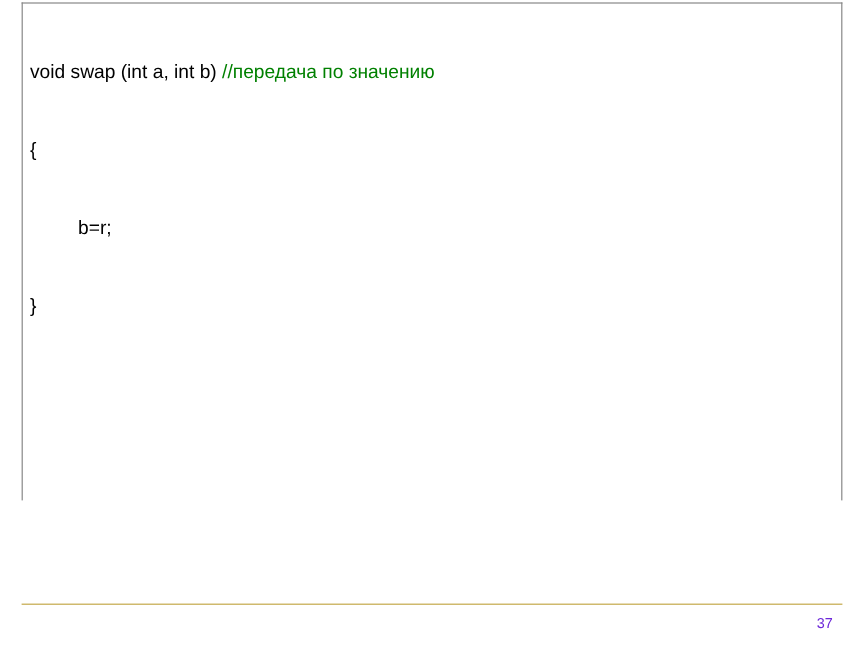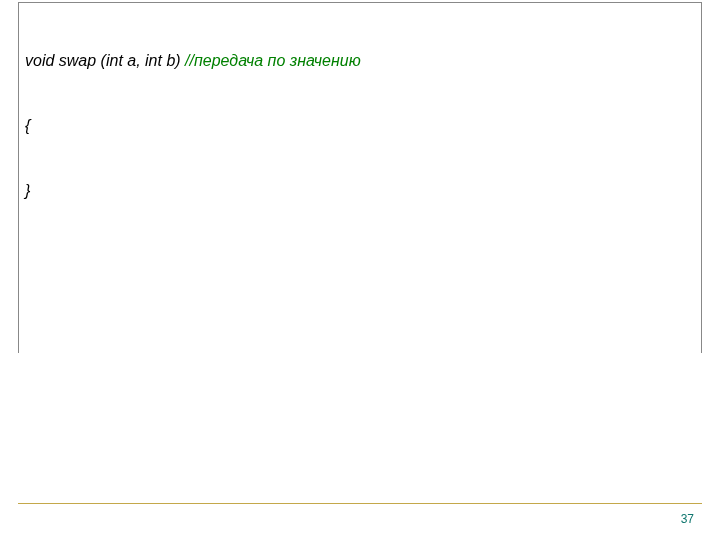--- a/index.html
+++ b/index.html
@@ -24,50 +24,50 @@
   .code-block {
     border: 1px solid #888;
     border-bottom: none;
     padding: 4px 6px 0 6px;
     line-height: 1.35;
     white-space: pre;
     font-family: Arial, Helvetica, sans-serif;
   }
   .code-line {
     display: block;
-    font-style: italic;
   }
   .kw { color: #000; }
   .comment { color: #008000; }
   .indent1 { padding-left: 40px; }
   .hr-bottom {
     position: absolute;
     left: 18px;
     right: 18px;
     bottom: 36px;
     border: none;
     border-top: 1.5px solid #c4a84a;
     margin: 0;
   }
   .page-num {
     position: absolute;
     right: 26px;
     bottom: 14px;
     font-size: 12px;
-    color: #0f766e;
+    color: #6d28d9;
   }
 </style>
 </head>
 <body>
 
 <div class="slide-frame">
 
   <div class="code-block">
     <span class="code-line"><span class="kw">void swap (int a, int b) </span><span class="comment">//передача по значению</span></span>
     <span class="code-line">{</span>
+    <span class="code-line indent1">b=r;</span>
     <span class="code-line">}</span>
     <span class="code-line"></span>
     
     
     
   </div>
 
 </div>
 
 <hr class="hr-bottom">

